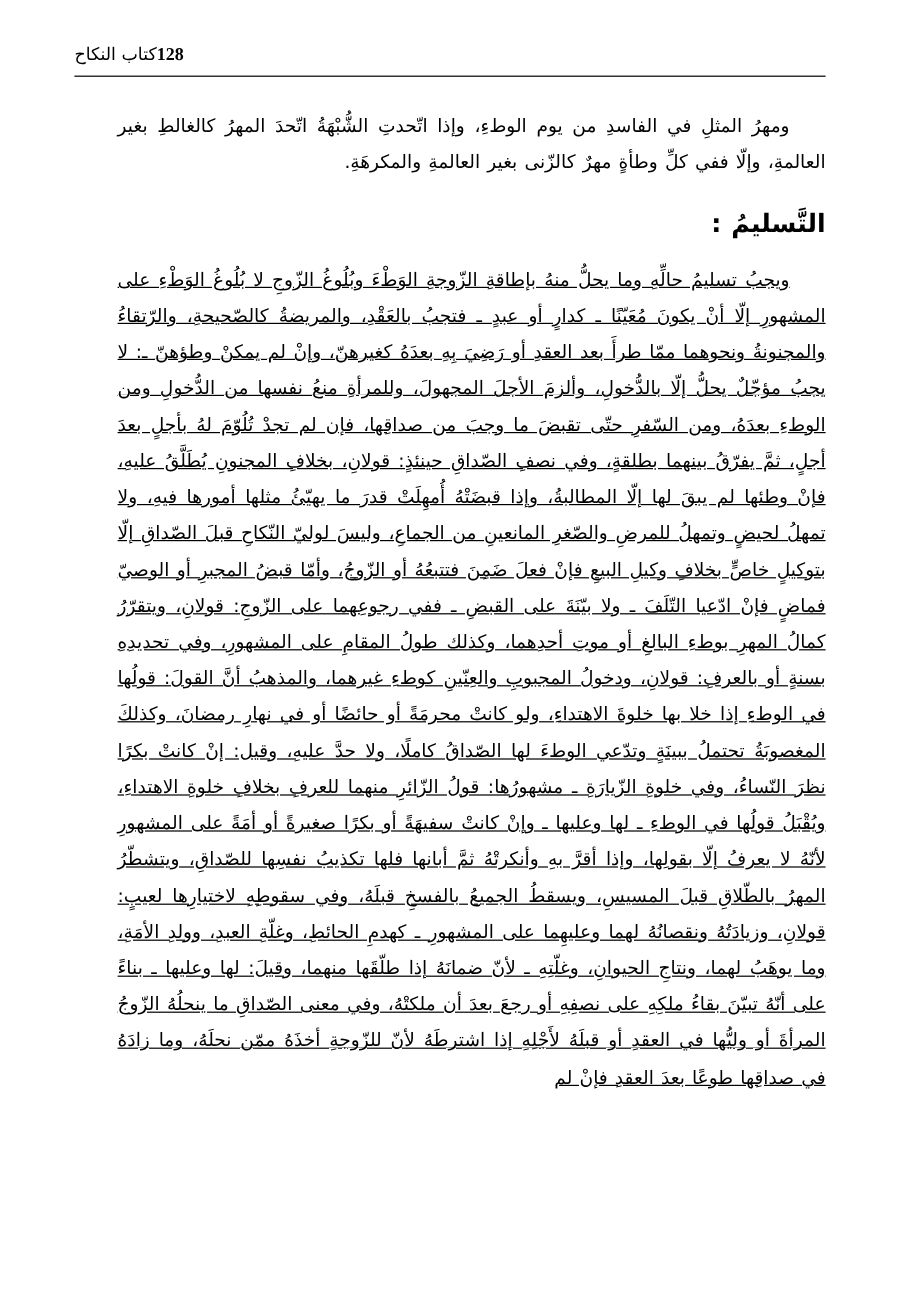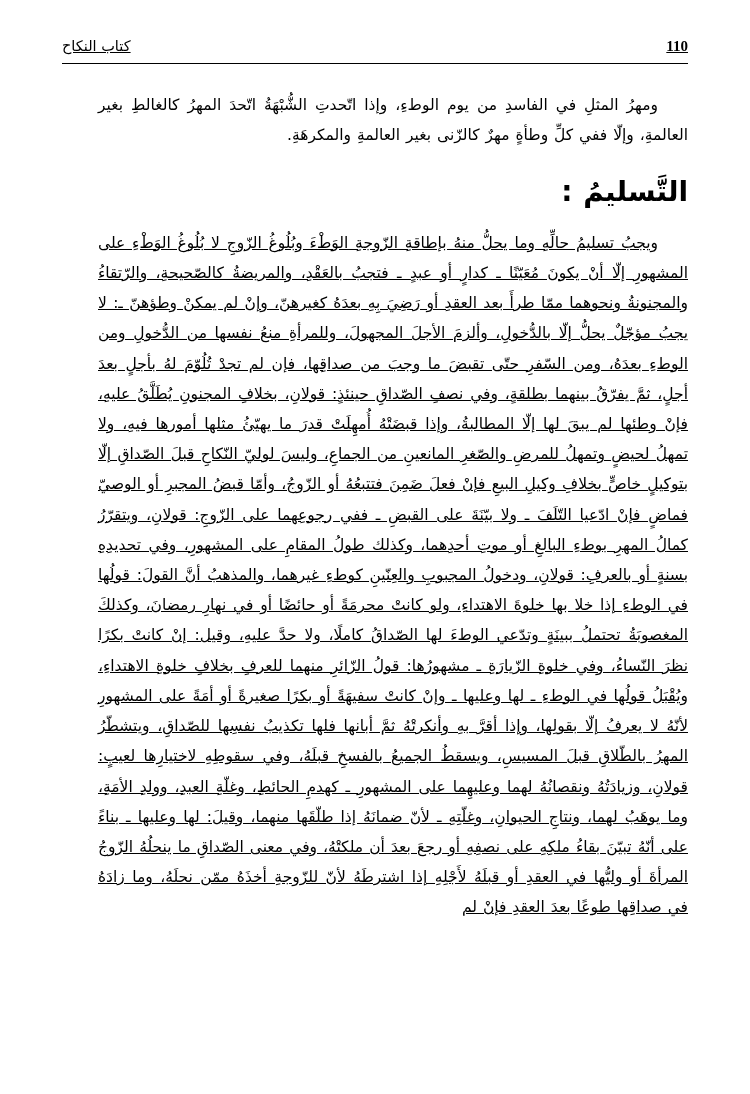--- a/index.html
+++ b/index.html
@@ -17,25 +17,23 @@
   }
   .page {
     position: absolute;
     inset: 0;
     padding: 38px 62px 30px 62px;
     box-sizing: border-box;
   }
   .header {
     display: flex;
     flex-direction: row-reverse;
-    justify-content: space-between;
     align-items: baseline;
     direction: rtl;
     padding-bottom: 6px;
-    text-decoration: underline;
   }
   .header .chapter-title {
     font-size: 14.5px;
     letter-spacing: 0;
   }
   .header .page-number {
     font-size: 15px;
     font-weight: bold;
     font-family: "Liberation Serif", serif;
   }
@@ -60,37 +58,37 @@
     text-align-last: right;
     font-size: 15.5px;
     line-height: 1.95;
   }
   .para.indent {
     text-indent: 30px;
   }
   .section-heading {
     direction: rtl;
     text-align: right;
-    font-size: 28px;
+    font-size: 21px;
     margin: 22px 0 16px 0;
     line-height: 1.4;
   }
   .para.last {
     margin-bottom: 0;
     text-decoration: underline;
   }
 </style>
 </head>
 <body>
 
 <div class="page">
 
   <div class="header">
     <div class="chapter-title">كتاب النكاح</div>
-    <div class="page-number">110</div>
+    <div class="page-number">128</div>
   </div>
 
   <hr class="rule">
 
   <div class="body-text">
 
     <p class="para indent">ومهرُ المثلِ في الفاسدِ من يوم الوطءِ، وإذا اتّحدتِ الشُّبْهَةُ اتّحدَ المهرُ كالغالطِ بغير العالمةِ، وإلّا ففي كلِّ وطأةٍ مهرٌ كالزّنى بغير العالمةِ والمكرهَةِ.</p>
 
     <h2 class="section-heading">التَّسليمُ :</h2>
 

